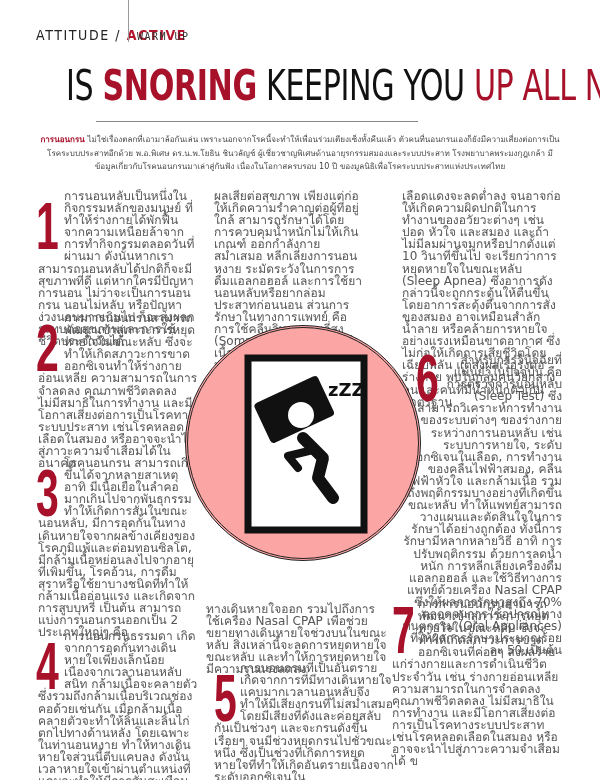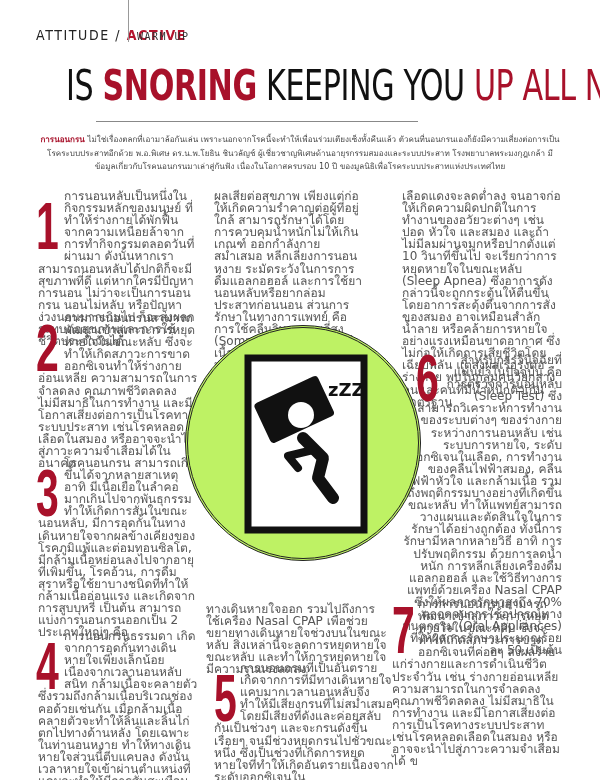--- a/index.html
+++ b/index.html
@@ -10,21 +10,21 @@
   .kicker-rule { left:128px; top:0; width:1px; height:42px; background:#999; }
   .kicker-sub { left:137px; top:31px; font-family:"DejaVu Sans Mono", monospace; font-size:10px; letter-spacing:1.5px; color:#333; }
   .headline { left:0; width:600px; top:60px; text-align:center; font-family:"DejaVu Sans Condensed","Liberation Sans Narrow","Liberation Sans", sans-serif; font-size:43px; letter-spacing:-0.5px; line-height:50px; color:#111; white-space:nowrap; transform:scaleX(0.78); transform-origin:center; }
   .headline .hl-bold { color:#a8112a; font-weight:bold; }
   .headline .hl-red { color:#a8112a; }
   .head-rule { left:96px; top:121px; width:322px; height:1px; background:#888; }
   .intro { left:40px; top:133px; width:520px; font-size:8.1px; line-height:13.5px; color:#444; text-align:center; }
   .intro b { color:#a8112a; }
   .col { font-size:12px; line-height:12.1px; color:#555; }
   .num { font-family:"Liberation Sans", sans-serif; font-weight:bold; color:#a8112a; font-size:66px; line-height:60px; transform:scaleX(0.62); transform-origin:left top; }
-  .circle { left:185px; top:325px; width:236px; height:236px; border-radius:50%; border:3px double #222; box-sizing:border-box; background:#bef264; }
+  .circle { left:185px; top:325px; width:236px; height:236px; border-radius:50%; border:3px double #222; box-sizing:border-box; background:#fca5a5; }
 </style>
 </head>
 <body>
 
 <div class="abs kicker"><span>ATTITUDE / </span><span class="red">ACTIVE</span></div>
 <div class="abs kicker-rule"></div>
 <div class="abs kicker-sub">WARM UP</div>
 
 <div class="abs headline"><span>IS </span><span class="hl-bold">SNORING</span><span> KEEPING YOU </span><span class="hl-red">UP ALL NIGHT?</span></div>
 <div class="abs head-rule"></div>

